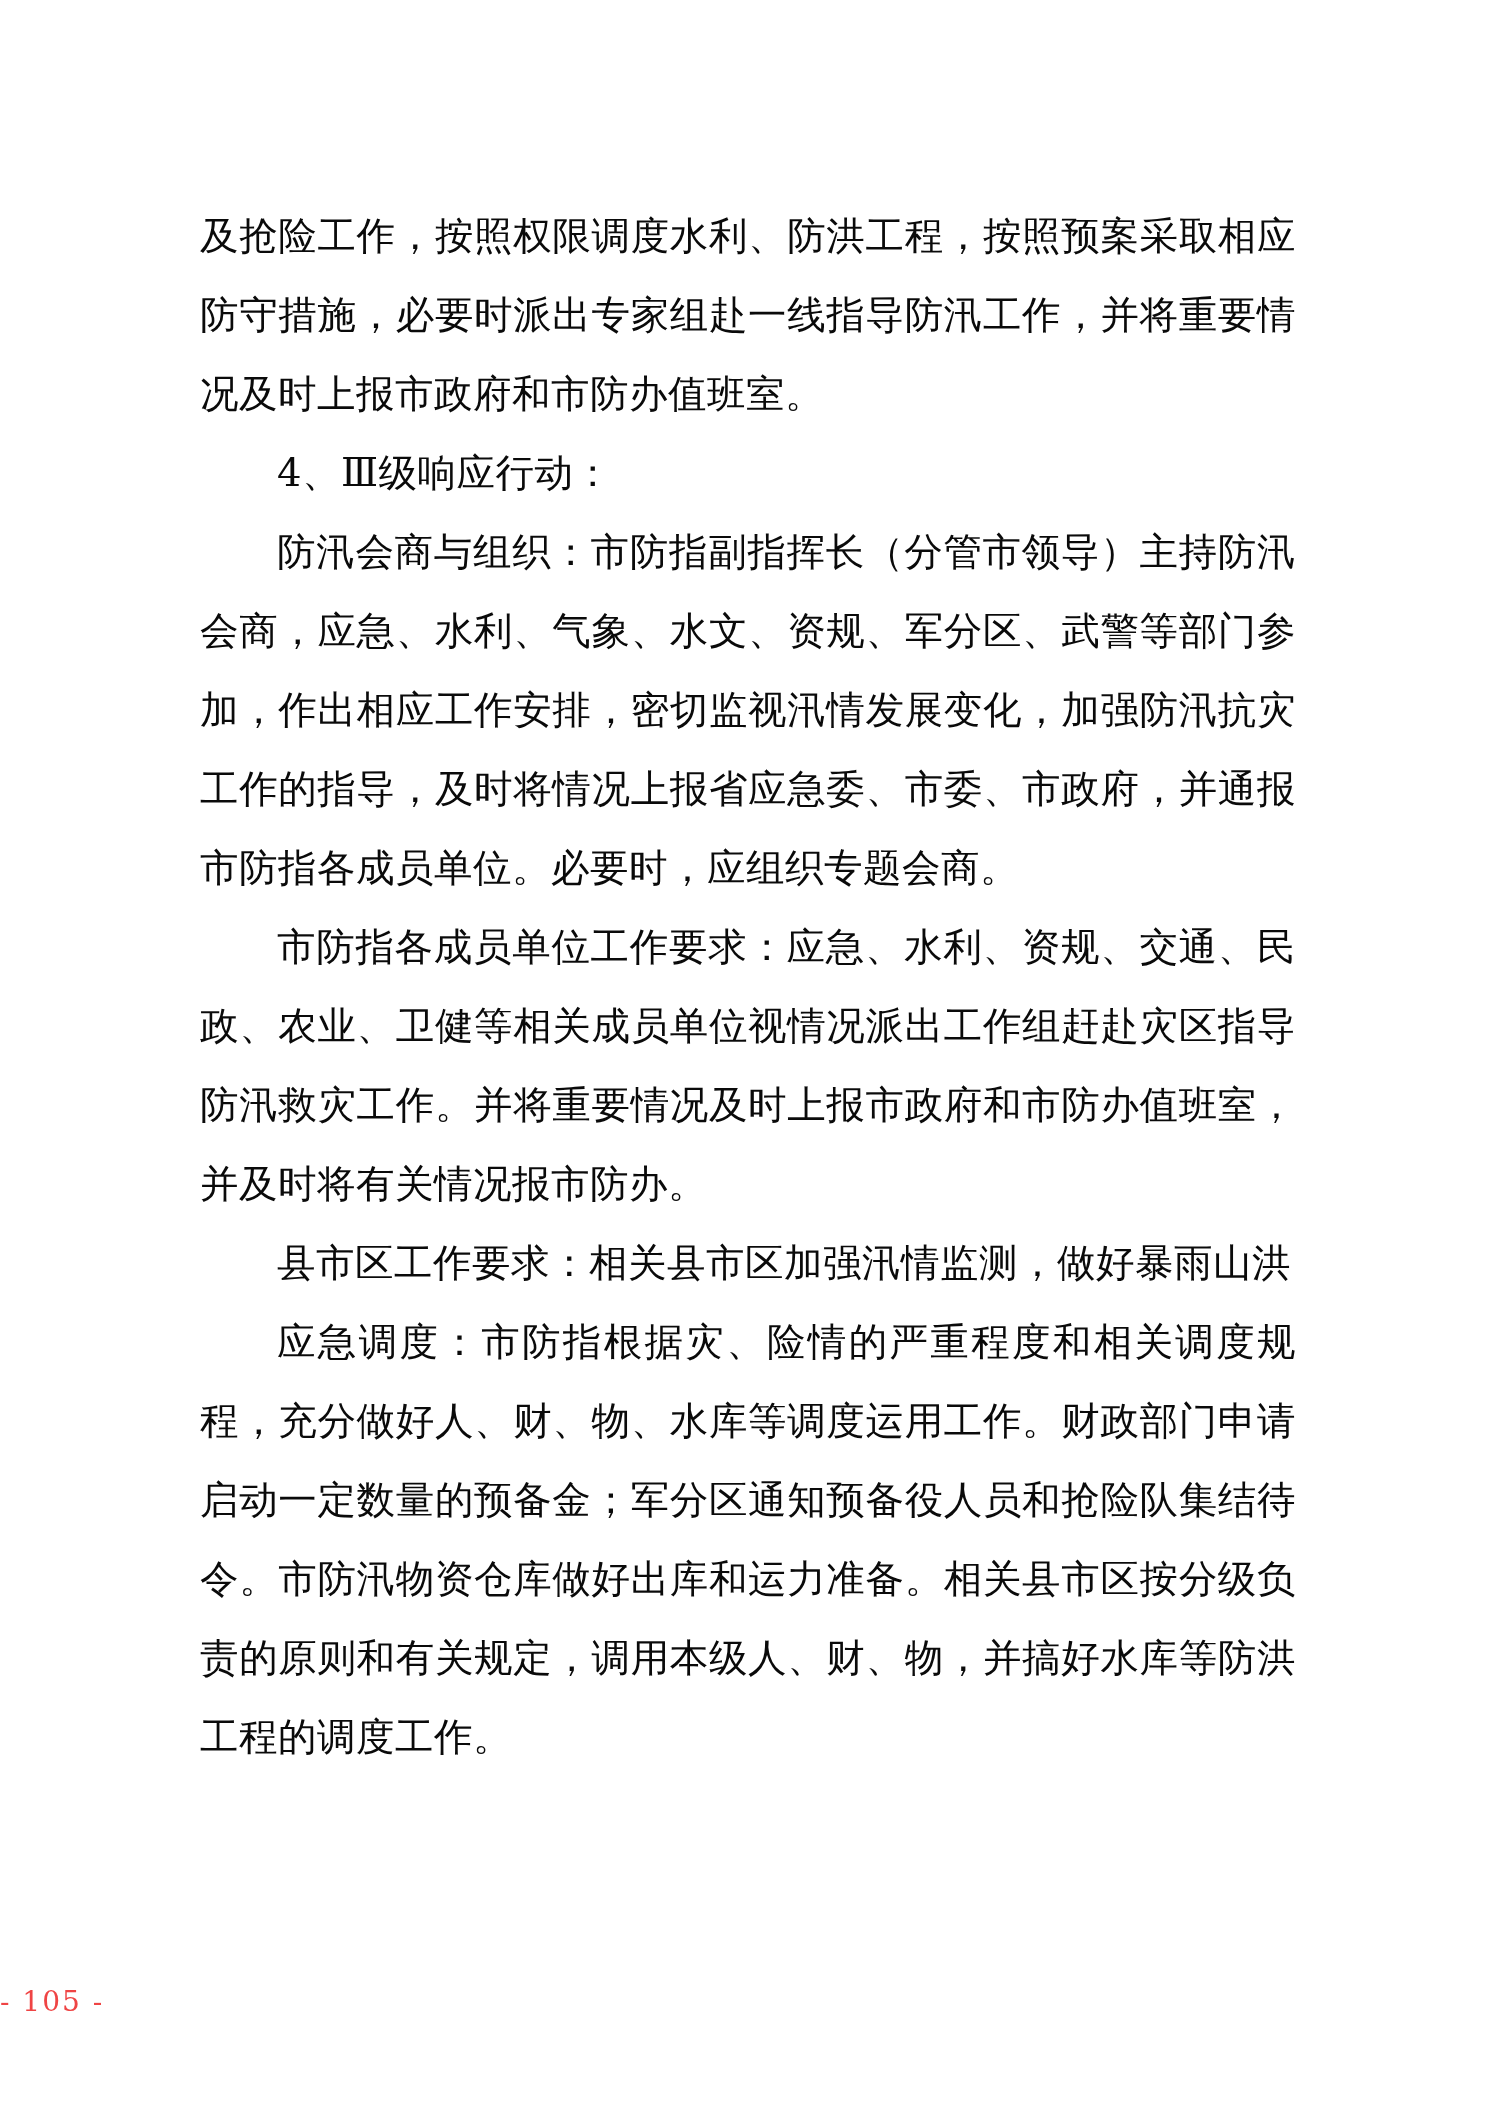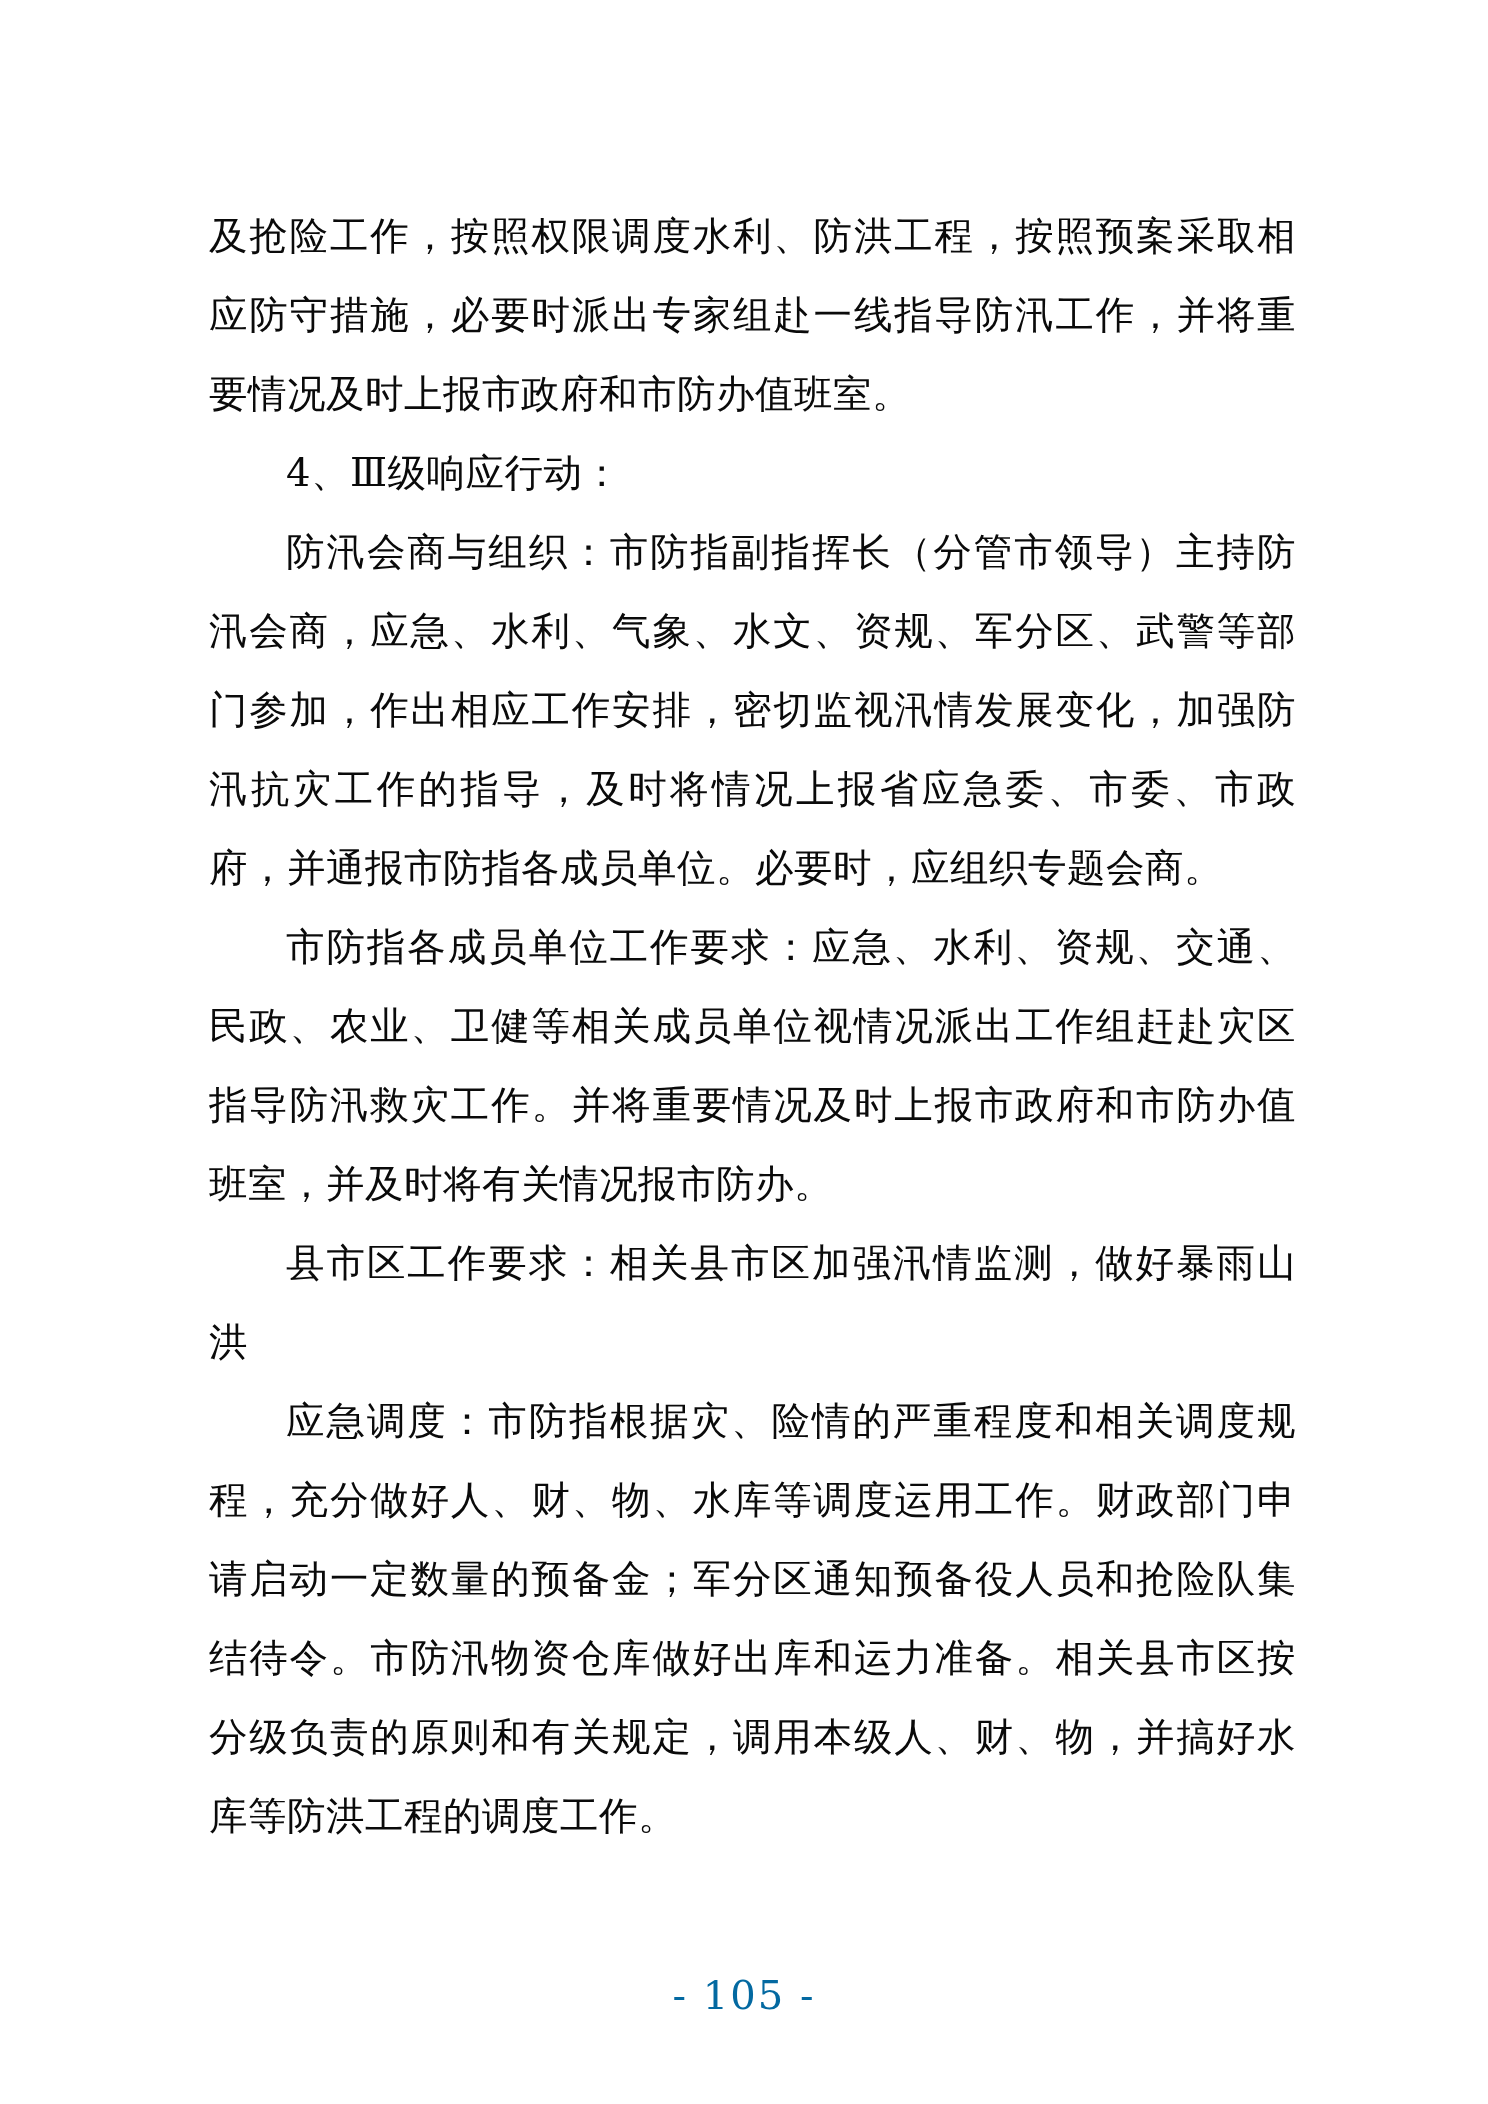--- a/index.html
+++ b/index.html
@@ -22,39 +22,39 @@
     left: 196px;
     top: 196px;
     width: 1100px;
   }
   .para {
     font-size: 38.5px;
     line-height: 79px;
     letter-spacing: 0.5px;
     text-align: justify;
     text-justify: inter-character;
-    margin: 0 0 0 13px;
+    margin: 0 0 0 4px;
     text-indent: 0;
     font-weight: 400;
   }
   .para.indent {
     text-indent: 77px;
   }
   .para + .para {
     margin-top: 0;
   }
   .footer {
     position: absolute;
     left: 0;
     right: 0;
     bottom: 86px;
-    text-align: center;
-    font-size: 40px;
+    text-align: left;
+    font-size: 28px;
     letter-spacing: 2px;
-    color: #0369a1;
+    color: #ef4444;
     font-family: "DejaVu Serif", "Liberation Serif", serif;
   }
 </style>
 </head>
 <body>
 
 <div class="page">
   <div class="content">
     <p class="para">及抢险工作，按照权限调度水利、防洪工程，按照预案采取相应防守措施，必要时派出专家组赴一线指导防汛工作，并将重要情况及时上报市政府和市防办值班室。</p>
     <p class="para indent">4、Ⅲ级响应行动：</p>

